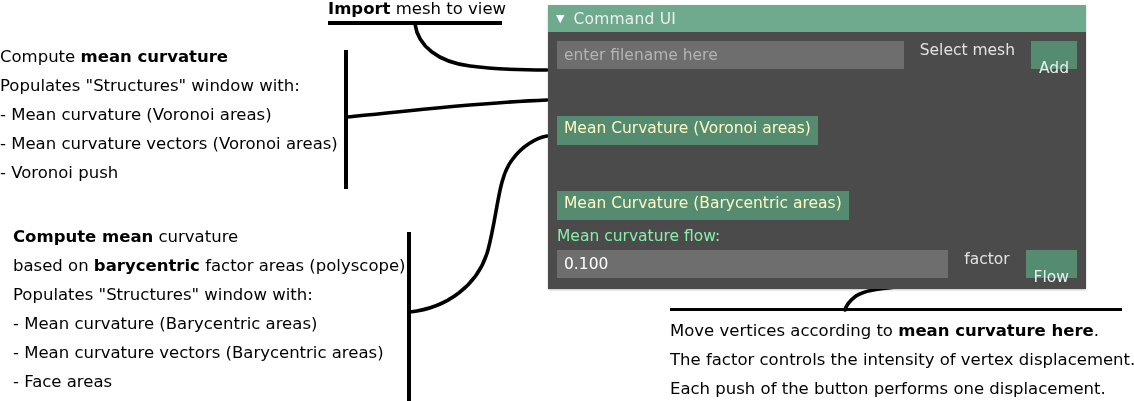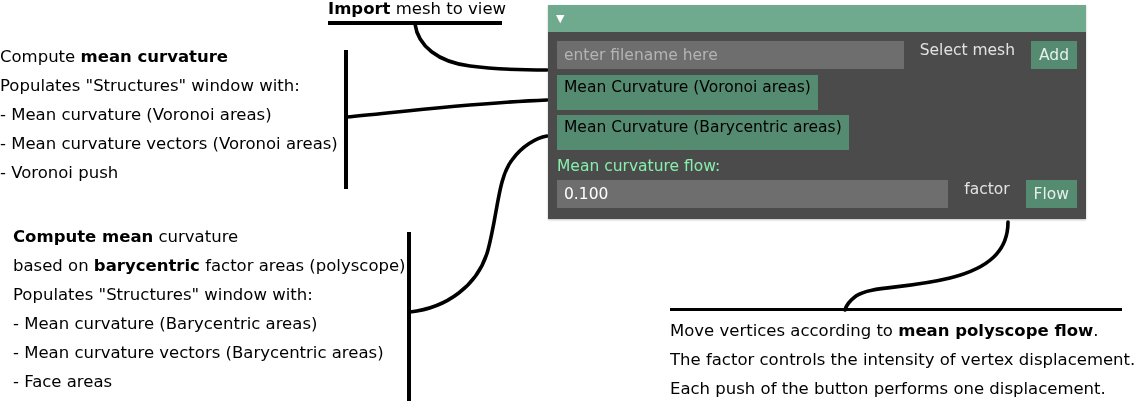--- a/index.html
+++ b/index.html
@@ -123,38 +123,39 @@
     padding: 0 16px;
     white-space: nowrap;
   }
 
   .gbtn {
     background: #558b71;
     color: #e6f0ea;
     font-size: 15.5px;
     height: 28px;
     line-height: 28px;
-    padding: 0 8px;
+    padding: 13px 8px;
     box-sizing: border-box;
     white-space: nowrap;
     cursor: pointer;
   }
 
   .wide-btn {
     display: inline-block;
     background: #558b71;
-    color: #000000;
-    font-size: 15.5px;
-    height: 35px;
+    color: #fef9c3;
+    font-size: 15.5px;
+    height: 29px;
     line-height: 25px;
     padding: 0 7px;
     box-sizing: border-box;
     margin-bottom: 5px;
     white-space: nowrap;
     cursor: pointer;
+    margin-top: 41px;
   }
 
   .section-label {
     color: #86efac;
     font-size: 15.5px;
     line-height: 22px;
     margin-bottom: 3px;
     white-space: nowrap;
   }
 </style>
@@ -193,29 +194,30 @@
     <span class="ln"><b>Compute mean</b><span> curvature</span></span>
     <span class="ln"><span>based on </span><b>barycentric</b><span> factor areas (polyscope).</span></span>
     <span class="ln"><span>Populates "Structures" window with:</span></span>
     <span class="ln"><span>- Mean curvature (Barycentric areas)</span></span>
     <span class="ln"><span>- Mean curvature vectors (Barycentric areas)</span></span>
     <span class="ln"><span>- Face areas</span></span>
     <span class="ln"></span>
   </div>
 
 <div class="note" id="note-flow">
-    <span class="ln"><span>Move vertices according to </span><b>mean polyscope flow</b><span>.</span></span>
+    <span class="ln"><span>Move vertices according to </span><b>mean curvature here</b><span>.</span></span>
     <span class="ln"><span>The factor controls the intensity of vertex displacement.</span></span>
     <span class="ln"><span>Each push of the button performs one displacement.</span></span>
   </div>
 
 <div id="command-ui">
 
   <div id="command-ui-header">
     <span class="caret">▼</span>
+    <span class="title">Command UI</span>
   </div>
 
   <div id="command-ui-body">
 
     <div class="row">
       <div class="textfield placeholder">enter filename here</div>
       <span class="inline-label">Select mesh</span>
       <div class="gbtn">Add</div>
     </div>
 

